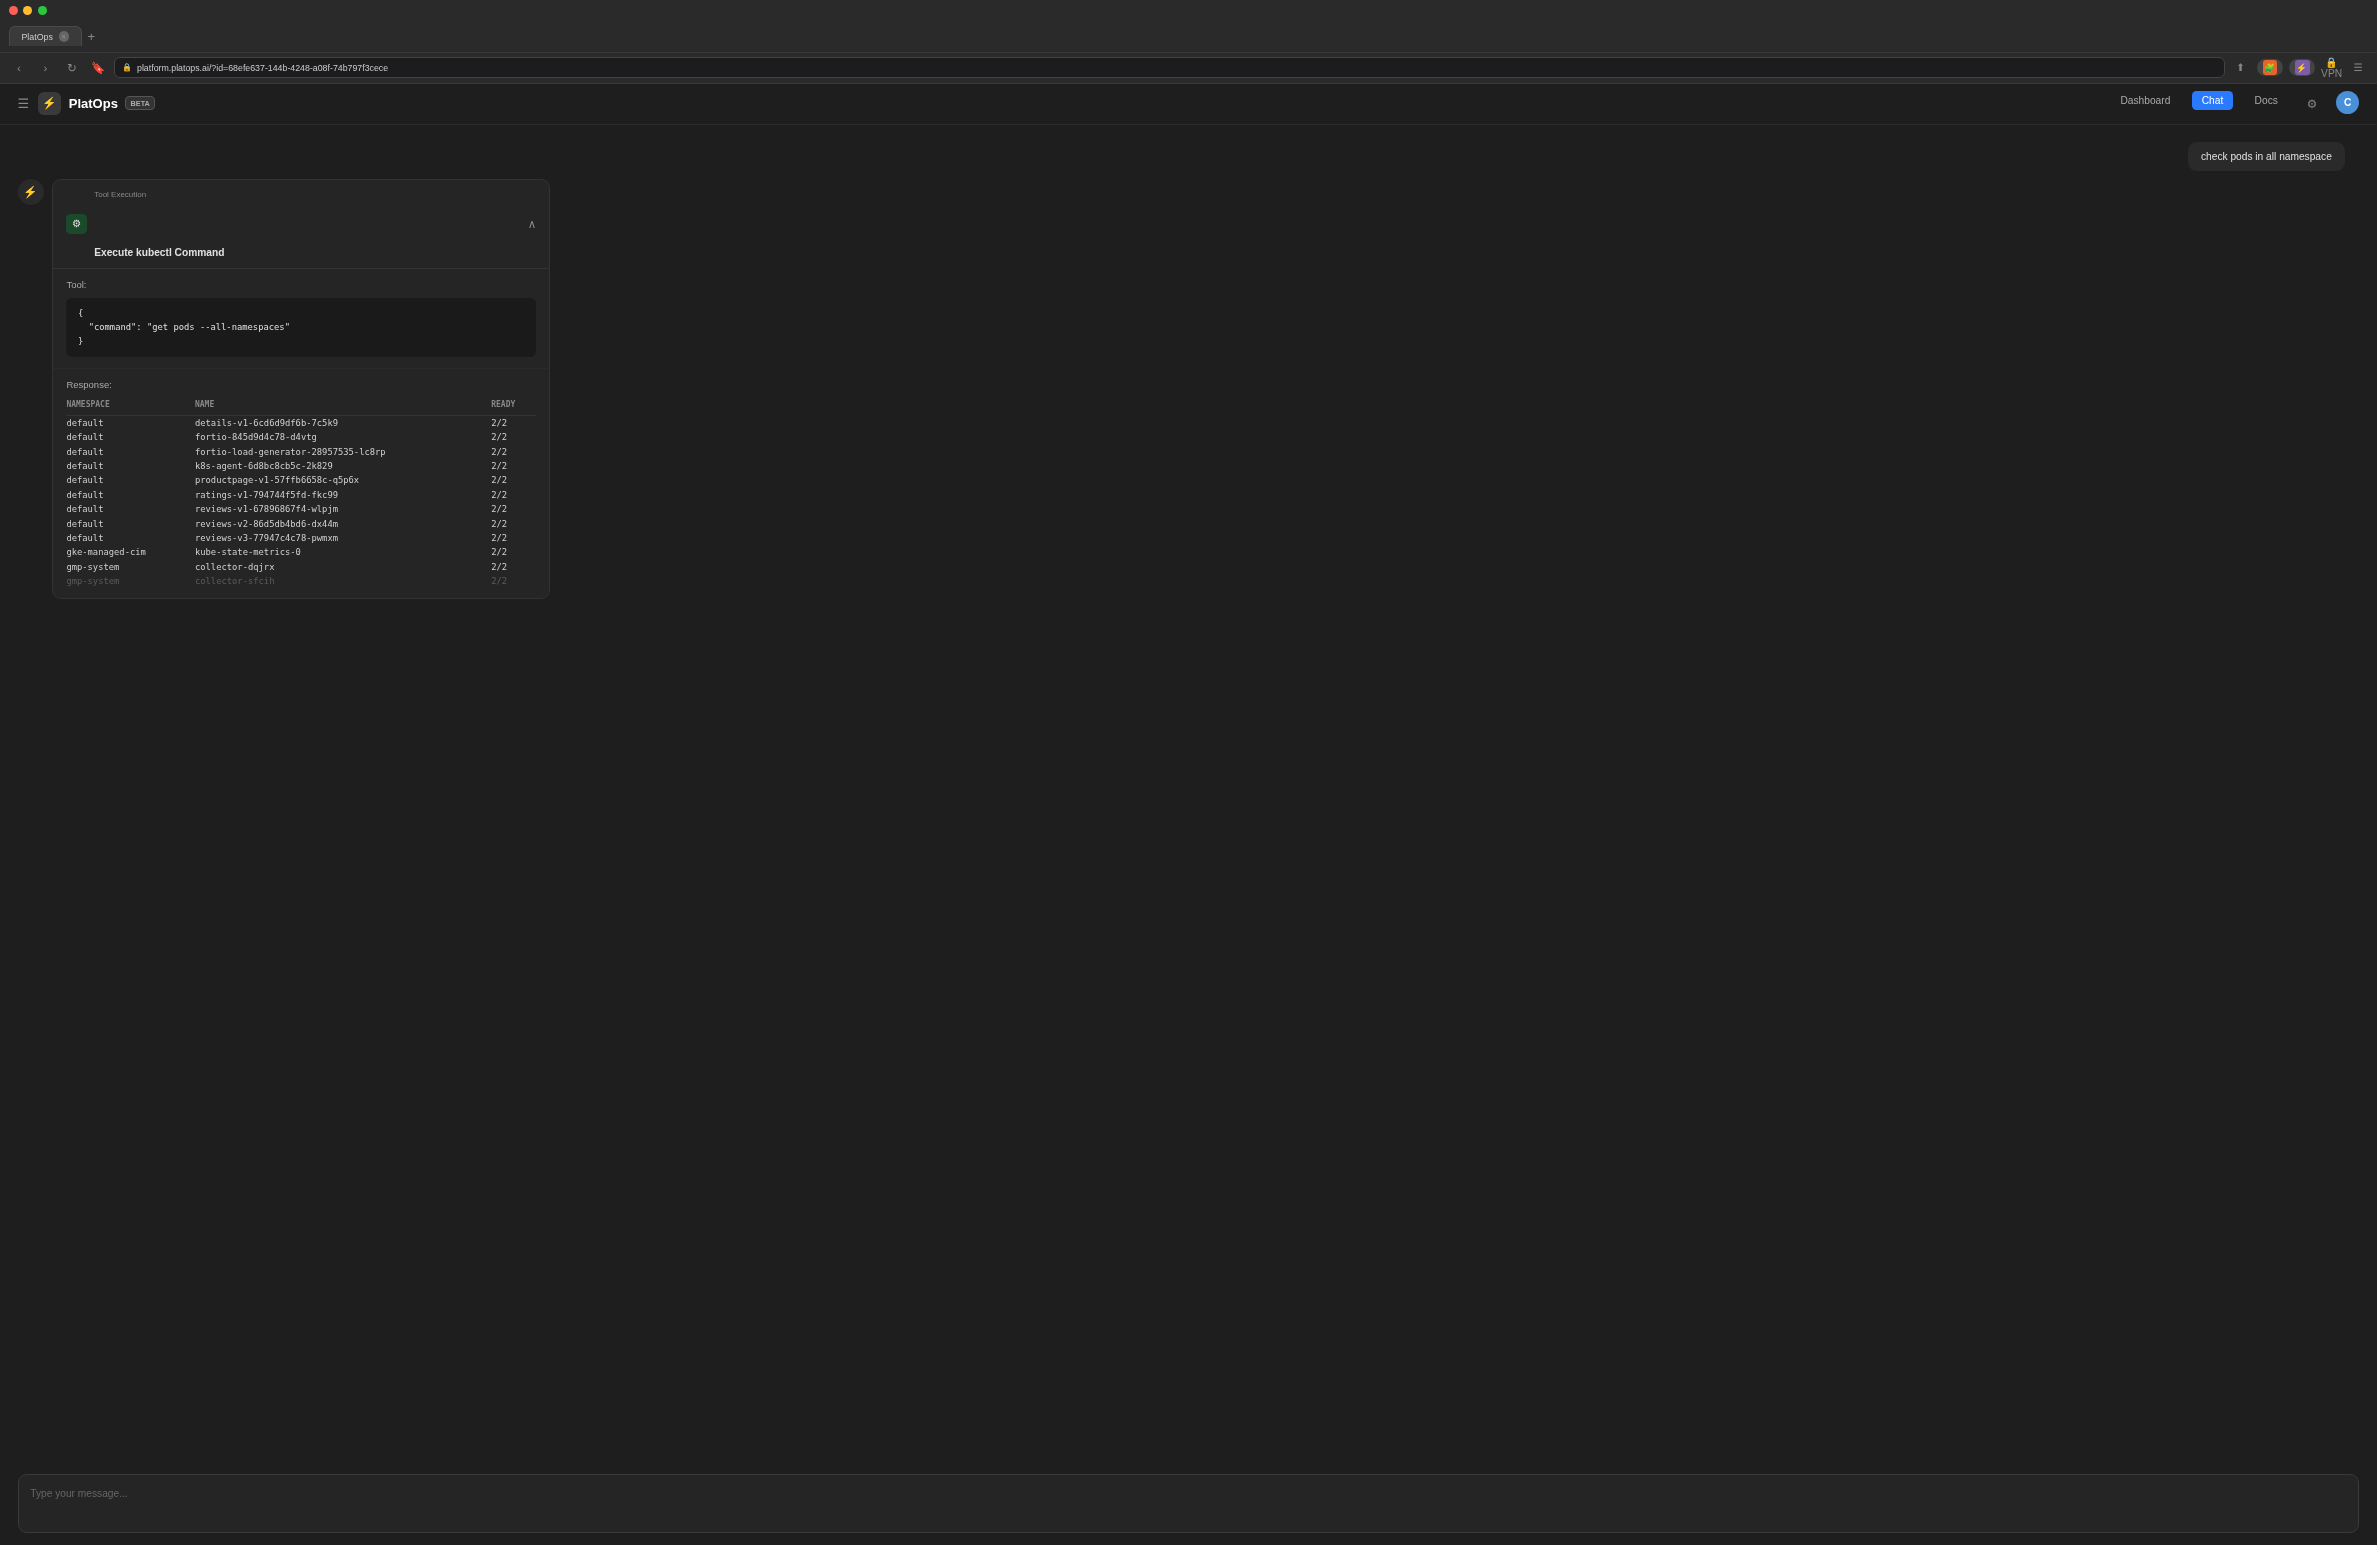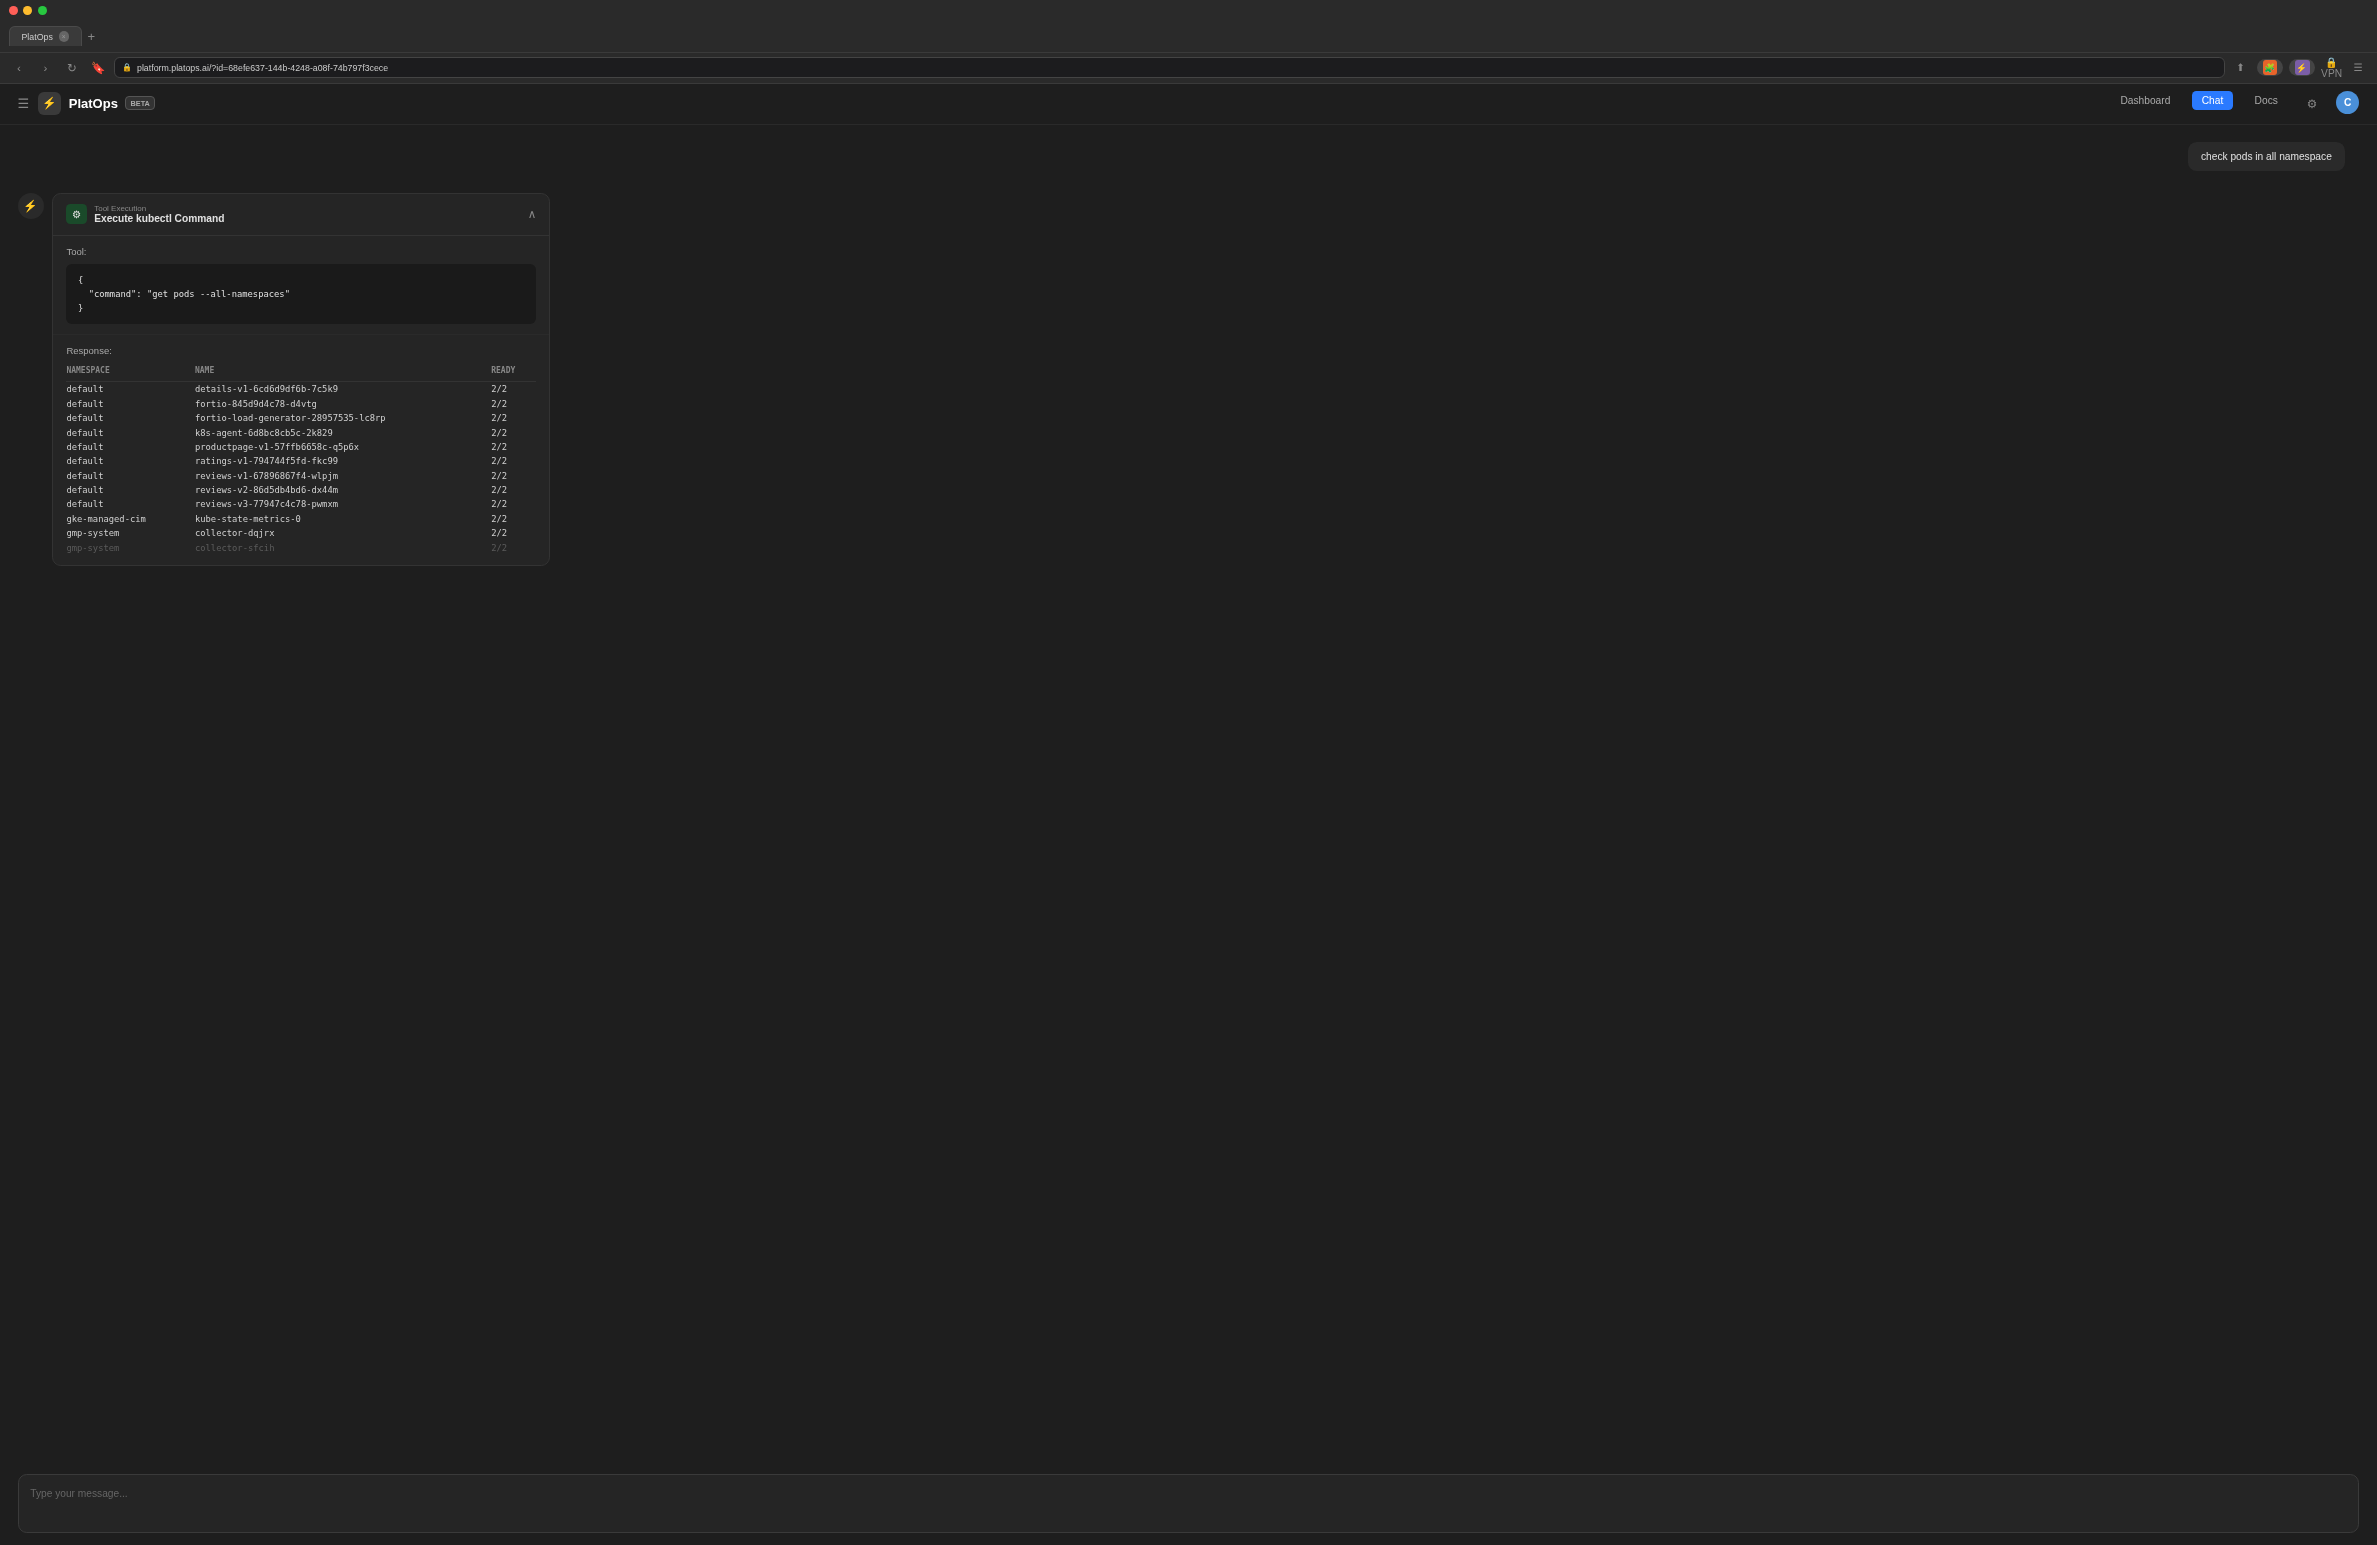--- a/index.html
+++ b/index.html
@@ -198,21 +198,21 @@
       overflow: hidden;
       position: relative;
     }
 
     .chat-area {
       flex: 1;
       overflow-y: auto;
       padding: 17.6px;
       display: flex;
       flex-direction: column;
-      gap: 22px;
+      gap: 8px;
     }
 
     
     .user-message {
       display: flex;
       justify-content: flex-end;
       padding-right: 14.6px;
     }
     .user-bubble {
       background: #2a2a2a;
@@ -256,21 +256,21 @@
     }
     .tool-icon {
       width: 20.5px; height: 20.5px; background: #1a4a2a; border-radius: 4.4px;
       display: flex; align-items: center; justify-content: center;
       font-size: 10.2px;
     }
     .tool-label {
       font-size: 8px; color: #888;
     }
     .tool-title {
-      font-size: 10.2px; font-weight: 600; color: #e0e0e0;
+      font-size: 10.2px; font-weight: 600; color: #e0e0e0; margin-top: 48px;
     }
     .collapse-btn {
       background: none; border: none; color: #888; cursor: pointer;
       font-size: 11.7px;
     }
 
     
     .card-section {
       padding: 10.2px 13px;
     }

